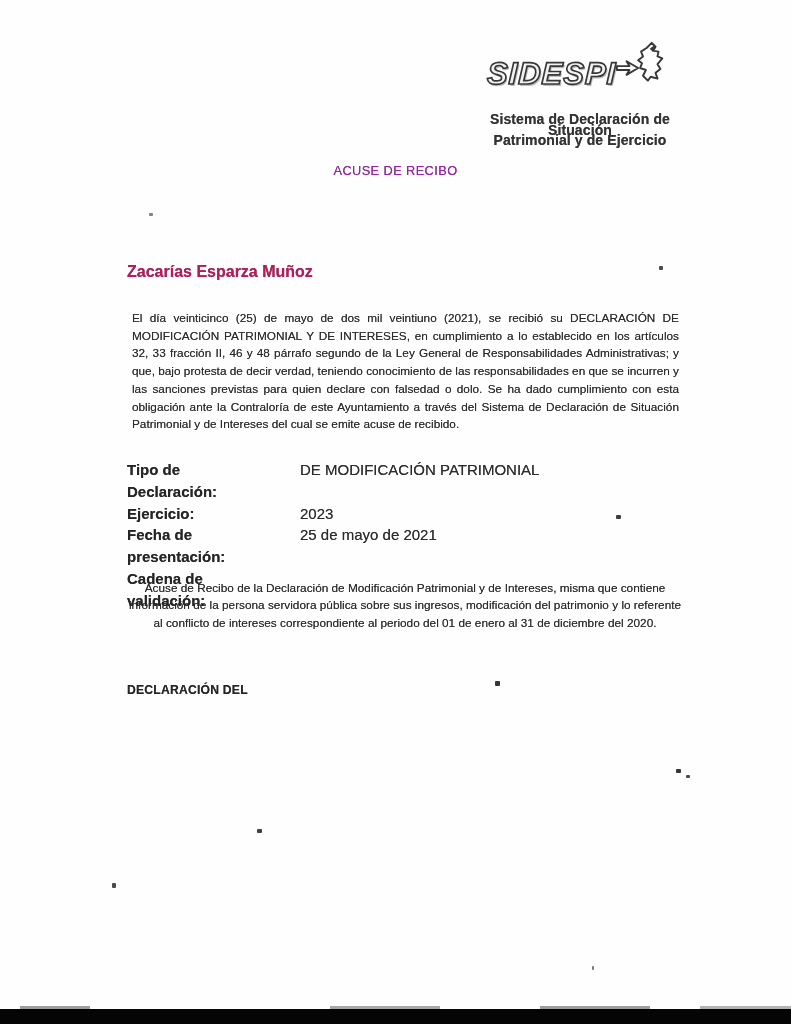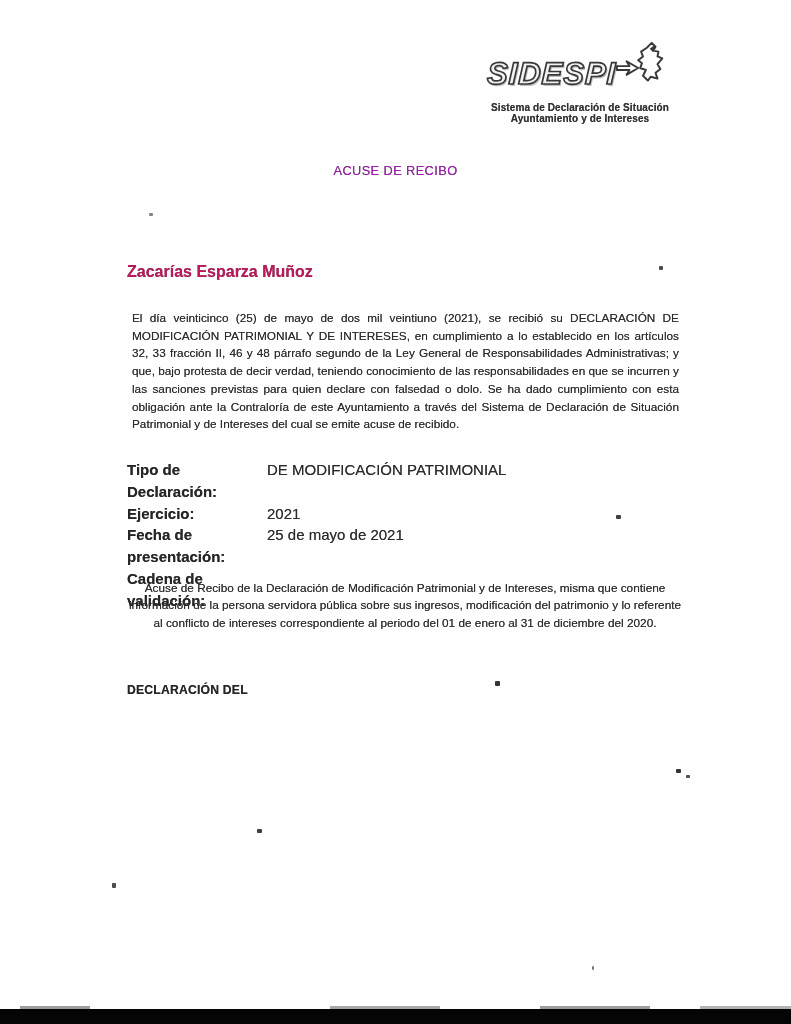--- a/index.html
+++ b/index.html
@@ -37,22 +37,22 @@
     letter-spacing: 1px;
     color: #f2f2f2;
     -webkit-text-stroke: 1.7px #383838;
     text-shadow: 1.5px 1.5px 0 rgba(70,70,70,0.35);
     font-style: italic;
     transform: skewX(-2deg);
     line-height: 34px;
   }
   .logo-mark { margin-left: -2px; margin-top: -6px; }
   .logo-tagline {
-    margin-top: 1px;
-    font-size: 10px;
+    margin-top: 12px;
+    font-size: 14px;
     font-weight: bold;
     line-height: 10.5px;
     color: #333;
     letter-spacing: 0.1px;
   }
 
   
   .doc-title {
     position: absolute;
     top: 163px;
@@ -95,21 +95,21 @@
     display: flex;
     line-height: 21.8px;
     font-size: 15px;
   }
   .detail-label {
     width: 140px;
     flex: 0 0 140px;
     font-weight: bold;
     color: #262626;
   }
-  .detail-value { color: #2c2c2c; }
+  .detail-value { color: #2c2c2c; margin-left: 33px; }
   .para-summary {
     position: absolute;
     top: 580px;
     left: 127px;
     width: 556px;
     font-size: 11.8px;
     line-height: 17.4px;
     text-align: center;
     color: #2c2c2c;
   }
@@ -181,40 +181,40 @@
 
           <path d="M3 27 h13 l-3 -5 12 7 -12 7 3 -5 h-13 z" stroke="#383838" stroke-width="2" fill="none" stroke-linejoin="round"></path>
 
           <path d="M34 8 l5 -5 4 4 -3 4 6 1 -1 5 5 2 -5 6 3 5 -5 4 2 6 -7 -2 -3 4 -5 -5 3 -6 -6 -2 2 -5 -4 -3 5 -4 -2 -5 z" stroke="#383838" stroke-width="2" fill="none" stroke-linejoin="round"></path>
           <path d="M37 9 l4 -3 2 3 -3 3 z" fill="#383838"></path>
         </svg>
       </span>
     </div>
     <div class="logo-tagline ink">
       <div>Sistema de Declaración de Situación</div>
-      <div>Ayuntamiento y de Intereses</div>
+      <div>Patrimonial y de Ejercicio</div>
     </div>
   </div>
 
   <div class="doc-title ink">
     <div>ACUSE DE RECIBO</div>
   </div>
 
   <div class="recipient ink">Zacarías Esparza Muñoz</div>
 
   <div class="para-main ink">El día veinticinco (25) de mayo de dos mil veintiuno (2021), se recibió su DECLARACIÓN DE MODIFICACIÓN PATRIMONIAL Y DE INTERESES, en cumplimiento a lo establecido en los artículos 32, 33 fracción II, 46 y 48 párrafo segundo de la Ley General de Responsabilidades Administrativas; y que, bajo protesta de decir verdad, teniendo conocimiento de las responsabilidades en que se incurren y las sanciones previstas para quien declare con falsedad o dolo. Se ha dado cumplimiento con esta obligación ante la Contraloría de este Ayuntamiento a través del Sistema de Declaración de Situación Patrimonial y de Intereses del cual se emite acuse de recibido.</div>
 
   <div class="details">
     <div class="detail-row">
       <span class="detail-label ink">Tipo de Declaración:</span>
       <span class="detail-value ink">DE MODIFICACIÓN PATRIMONIAL</span>
     </div>
     <div class="detail-row">
       <span class="detail-label ink">Ejercicio:</span>
-      <span class="detail-value ink">2021</span>
+      <span class="detail-value ink">2023</span>
     </div>
     <div class="detail-row">
       <span class="detail-label ink">Fecha de presentación:</span>
       <span class="detail-value ink">25 de mayo de 2021</span>
     </div>
     <div class="detail-row">
       <span class="detail-label ink">Cadena de validación:</span>
       <span class="detail-value ink"></span>
     </div>
   </div>

